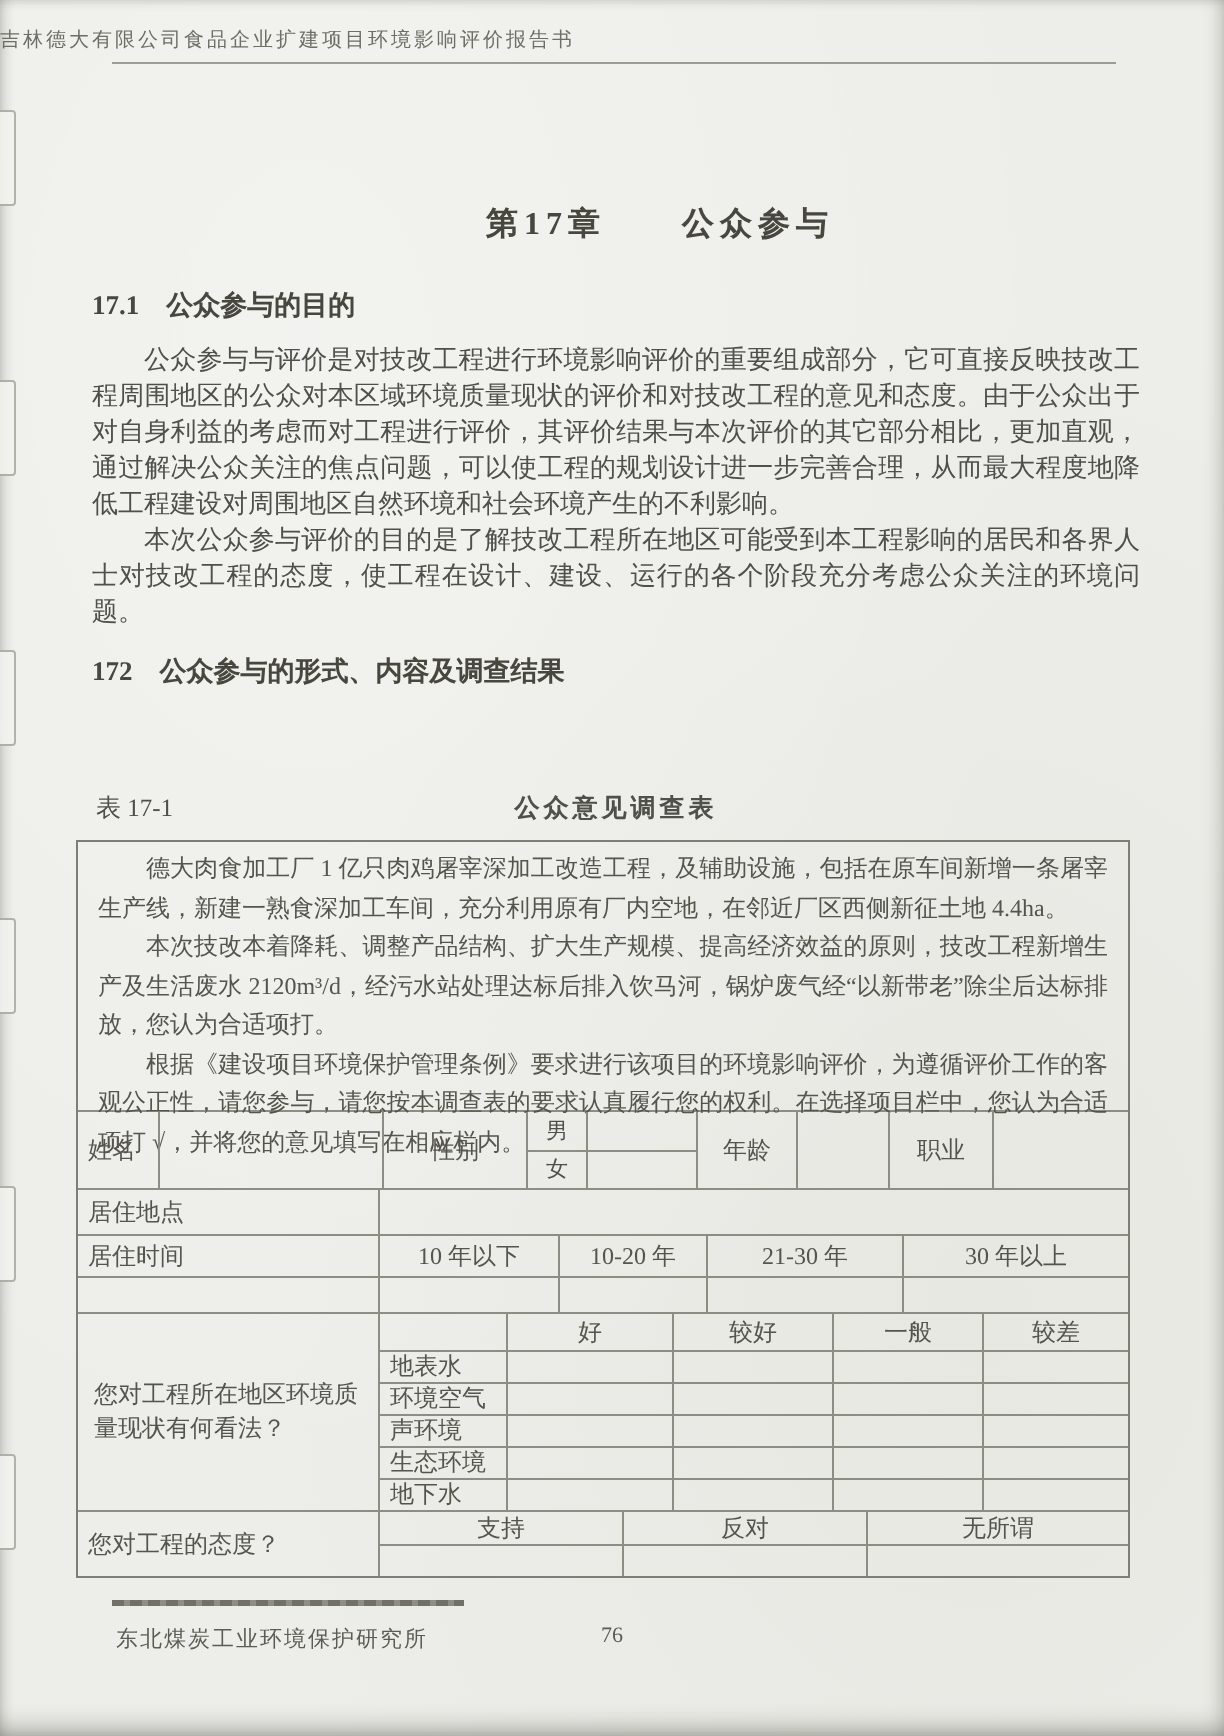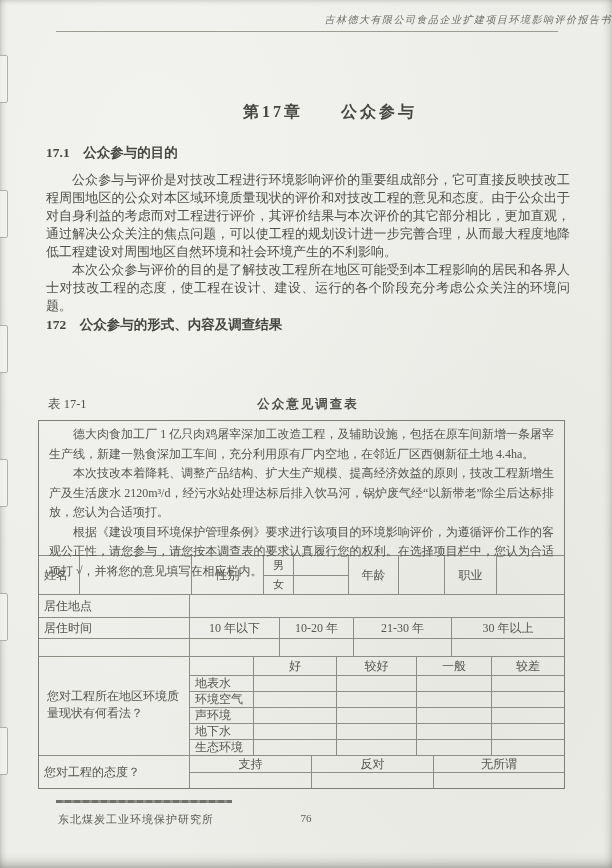--- a/index.html
+++ b/index.html
@@ -20,34 +20,34 @@
       inset 0 4px 6px -4px rgba(55,55,45,0.18);
     overflow:hidden;
   }
   
   .edge-mark {
     position:absolute; left:-4px; width:10px; height:46px;
     background:#f3f4ef; border:1px solid #a8a89e; border-radius:2px; opacity:.85;
   }
   .hdr {
     position:absolute; top:13px; left:0; right:0;
-    text-align:right; font-size:10px; letter-spacing:1.5px; color:#6e6e66;font-style:italic;
+    text-align:left; font-size:10px; letter-spacing:1.5px; color:#6e6e66;
   }
   .hdr-rule { position:absolute; top:31px; left:56px; width:502px; height:1px; background:#80807terz6; background:#808076; opacity:.75; }
   .chapter-title {
     position:absolute; top:102px; left:0; right:0;
     text-align:center; font-size:16px; font-weight:bold; letter-spacing:3px; color:#47473f;padding-left:48px;
   }
   .flow {
     position:absolute; top:144px; left:46px; width:524px; max-height:248px; overflow:hidden;
     font-size:13px; line-height:18px; text-align:justify;
   }
   .flow p { margin:0; text-indent:2em; }
   .sec-h { font-weight:bold; font-size:13.5px; margin:0 0 9px 0; color:#47473f; }
-  .sec-h2 { font-weight:bold; font-size:13.5px; margin:1px 0 2px 0; color:#47473f; }
+  .sec-h2 { font-weight:bold; font-size:13.5px; margin:12px 0 2px 0; color:#47473f; }
   .caption { position:absolute; top:396px; left:46px; width:524px; height:20px; font-size:12.5px; }
   .cap-label { position:absolute; left:2px; top:0; }
   .cap-title { position:absolute; left:0; right:0; top:0; text-align:center; font-weight:bold; letter-spacing:2px; }
   
   .qtable {
     position:absolute; top:420px; left:38px; width:527px;
     border:1px solid #7e7e75; box-sizing:border-box;
     font-size:12px;
   }
   .band { display:flex; border-top:1px solid #8d8d84; }
@@ -61,21 +61,21 @@
   .cell.ctr { justify-content:center; padding:0 2px; }
   .intro { display:block; height:134px; padding:4px 10px 0 10px; box-sizing:border-box; }
   .intro p { margin:0; text-indent:2em; font-size:12px; line-height:19.5px; text-align:justify; color:#55554e; }
   .stack { display:flex; flex-direction:column; border-left:1px solid #8d8d84; box-sizing:border-box; }
   .stack .srow { flex:1; display:flex; align-items:center; justify-content:center; box-sizing:border-box; font-size:11px; }
   .stack .srow + .srow { border-top:1px solid #8d8d84; }
   .subcol { flex:1; display:flex; flex-direction:column; }
   .subrow { display:flex; box-sizing:border-box; }
   .subrow + .subrow { border-top:1px solid #8d8d84; }
   .subrow .cell { border-left:1px solid #8d8d84; }
-  .env-lbl { width:150px; padding:2px 8px; line-height:17px; font-size:12px;font-family:Liberation Mono, monospace; }
+  .env-lbl { width:150px; padding:2px 8px; line-height:17px; font-size:12px; }
   
   .foot-rule {
     position:absolute; top:800px; left:56px; width:176px; height:3px;
     background:repeating-linear-gradient(90deg,#5a5a52 0 6px,#7d7d73 6px 9px); opacity:.85;
   }
   .foot-inst { position:absolute; top:812px; left:58px; font-size:11px; color:#5c5c54; letter-spacing:1px; }
   .foot-page { position:absolute; top:812px; left:0; right:0; text-align:center; font-size:11px; color:#5c5c54; }
 </style>
 </head>
 <body>
@@ -178,28 +178,28 @@
           <div class="cell" style="flex:1"></div>
         </div>
         <div class="subrow" style="height:16px">
           <div class="cell" style="width:64px">声环境</div>
           <div class="cell" style="width:83px"></div>
           <div class="cell" style="width:80px"></div>
           <div class="cell" style="width:75px"></div>
           <div class="cell" style="flex:1"></div>
         </div>
         <div class="subrow" style="height:16px">
+          <div class="cell" style="width:64px">生态环境</div>
+          <div class="cell" style="width:83px"></div>
+          <div class="cell" style="width:80px"></div>
+          <div class="cell" style="width:75px"></div>
+          <div class="cell" style="flex:1"></div>
+        </div>
+        <div class="subrow" style="height:16px">
           <div class="cell" style="width:64px">地下水</div>
-          <div class="cell" style="width:83px"></div>
-          <div class="cell" style="width:80px"></div>
-          <div class="cell" style="width:75px"></div>
-          <div class="cell" style="flex:1"></div>
-        </div>
-        <div class="subrow" style="height:16px">
-          <div class="cell" style="width:64px">生态环境</div>
           <div class="cell" style="width:83px"></div>
           <div class="cell" style="width:80px"></div>
           <div class="cell" style="width:75px"></div>
           <div class="cell" style="flex:1"></div>
         </div>
       </div>
     </div>
 
     <div class="band">
       <div class="cell c0" style="width:150px">您对工程的态度？</div>

